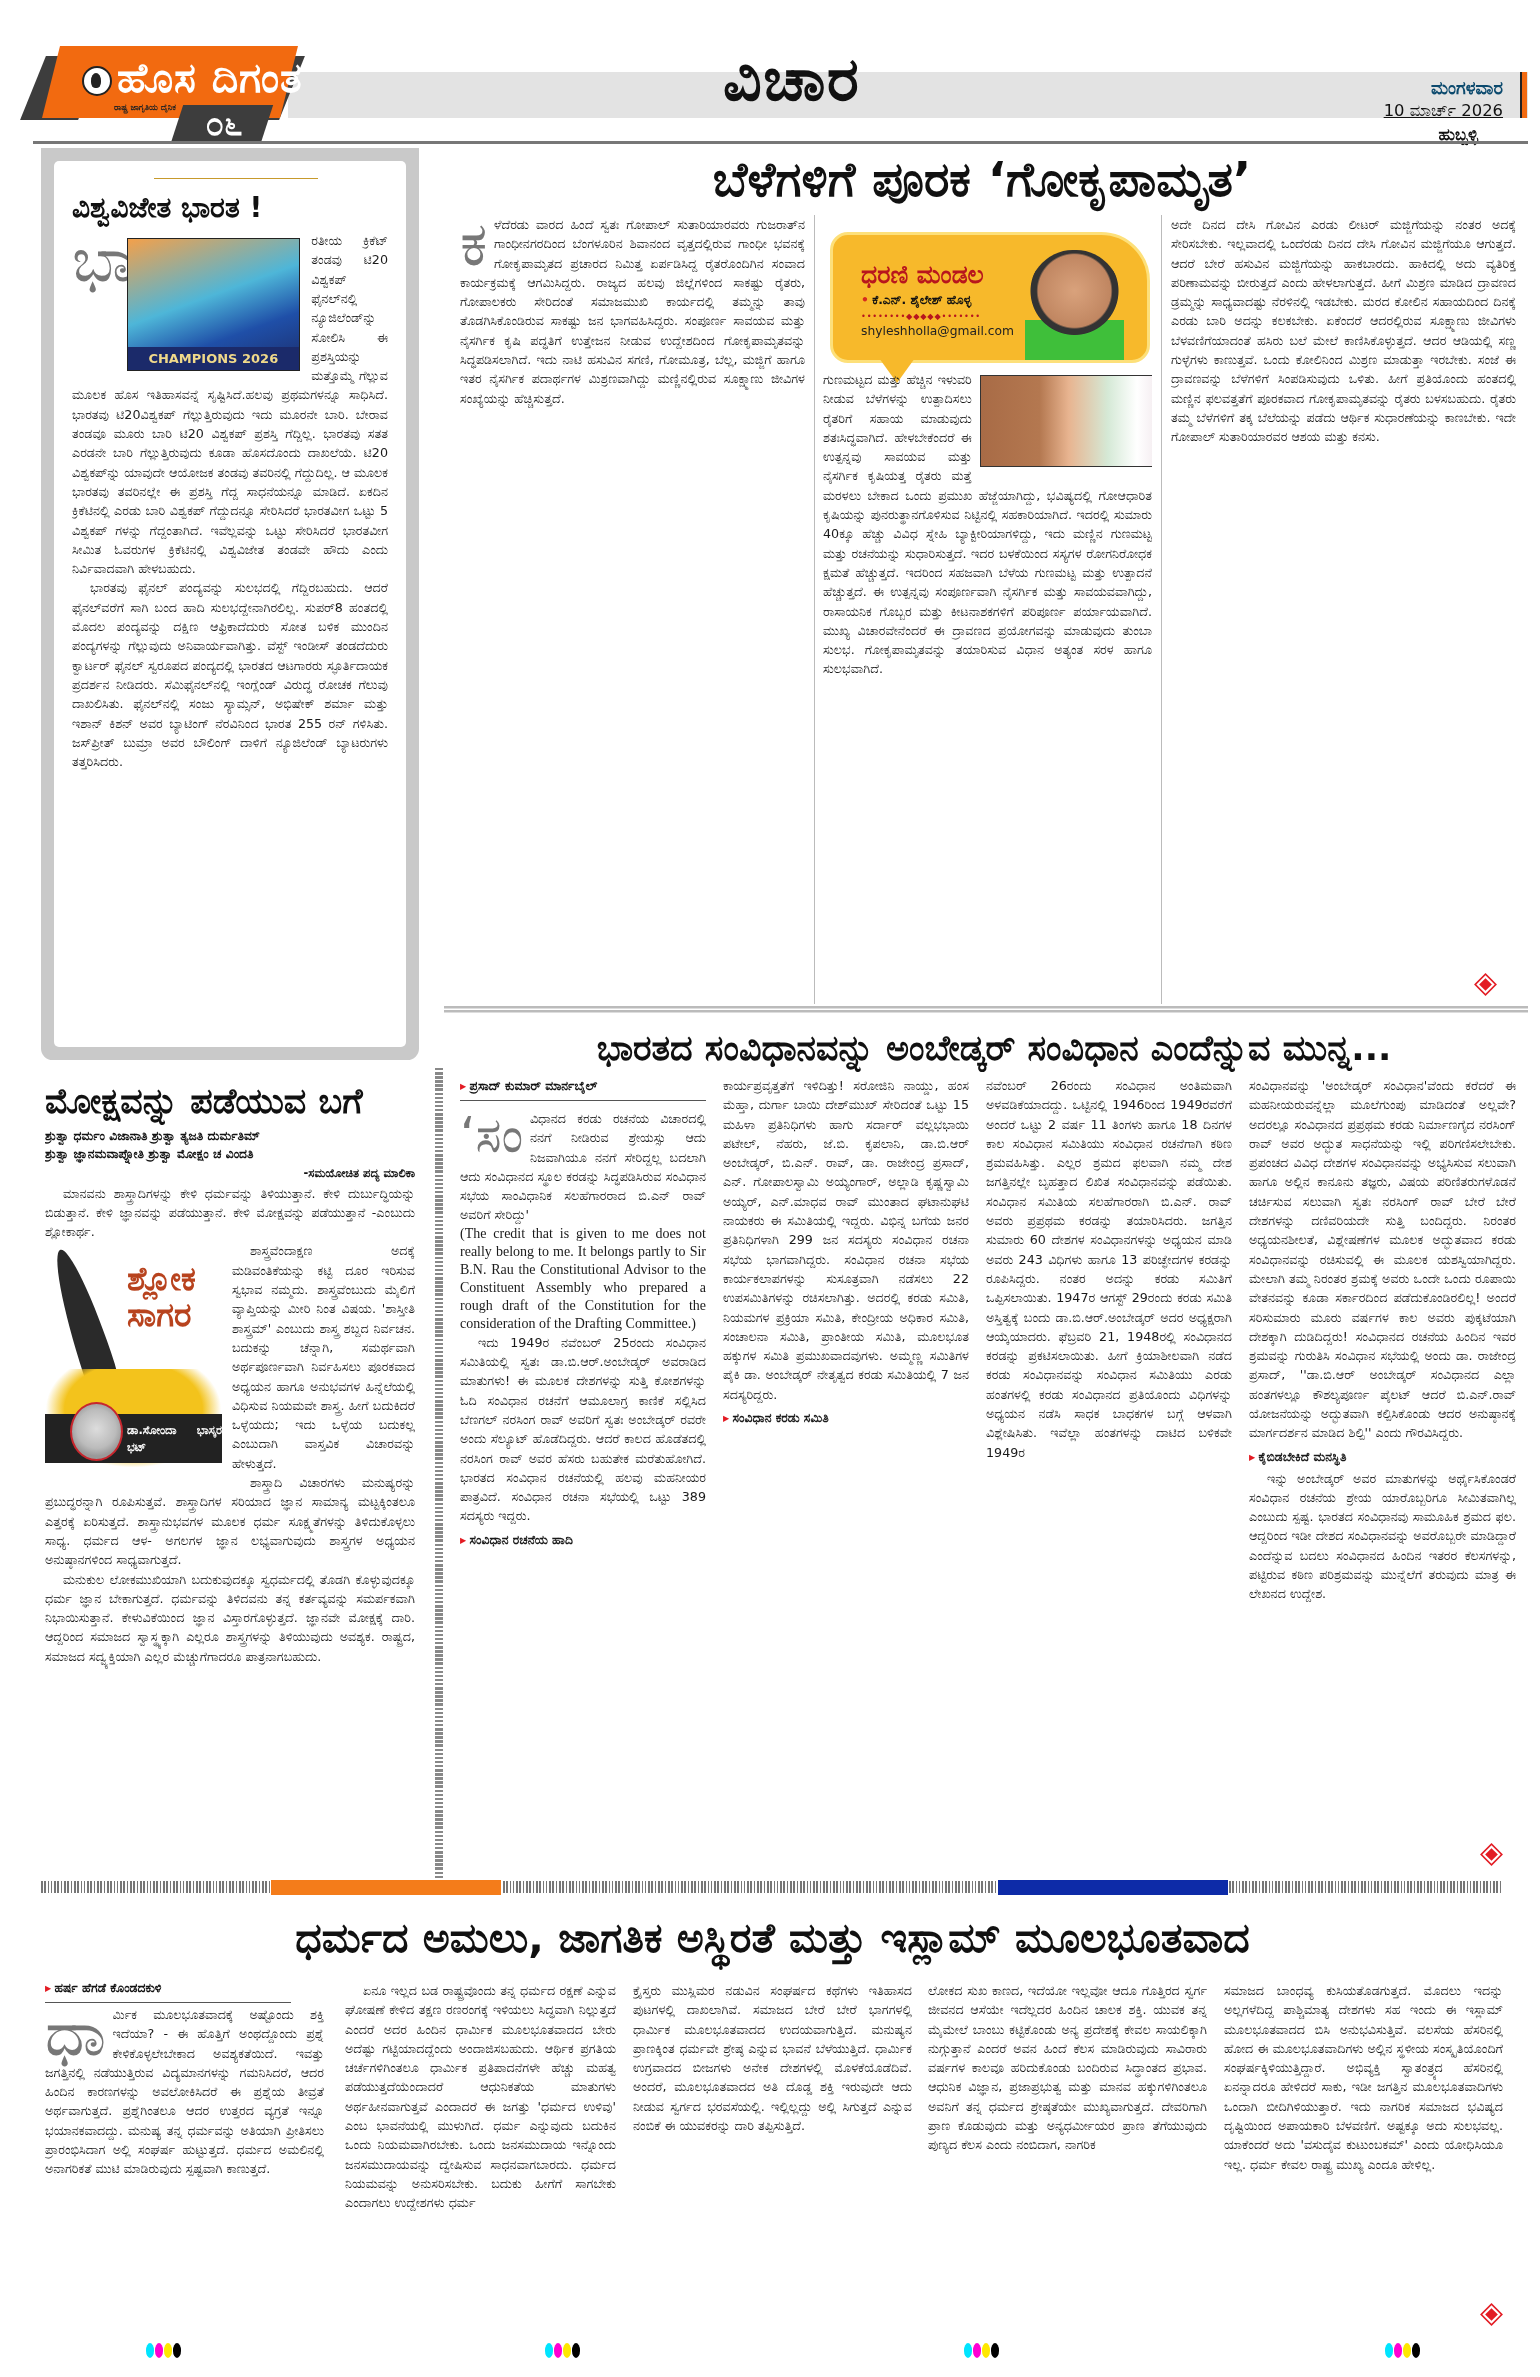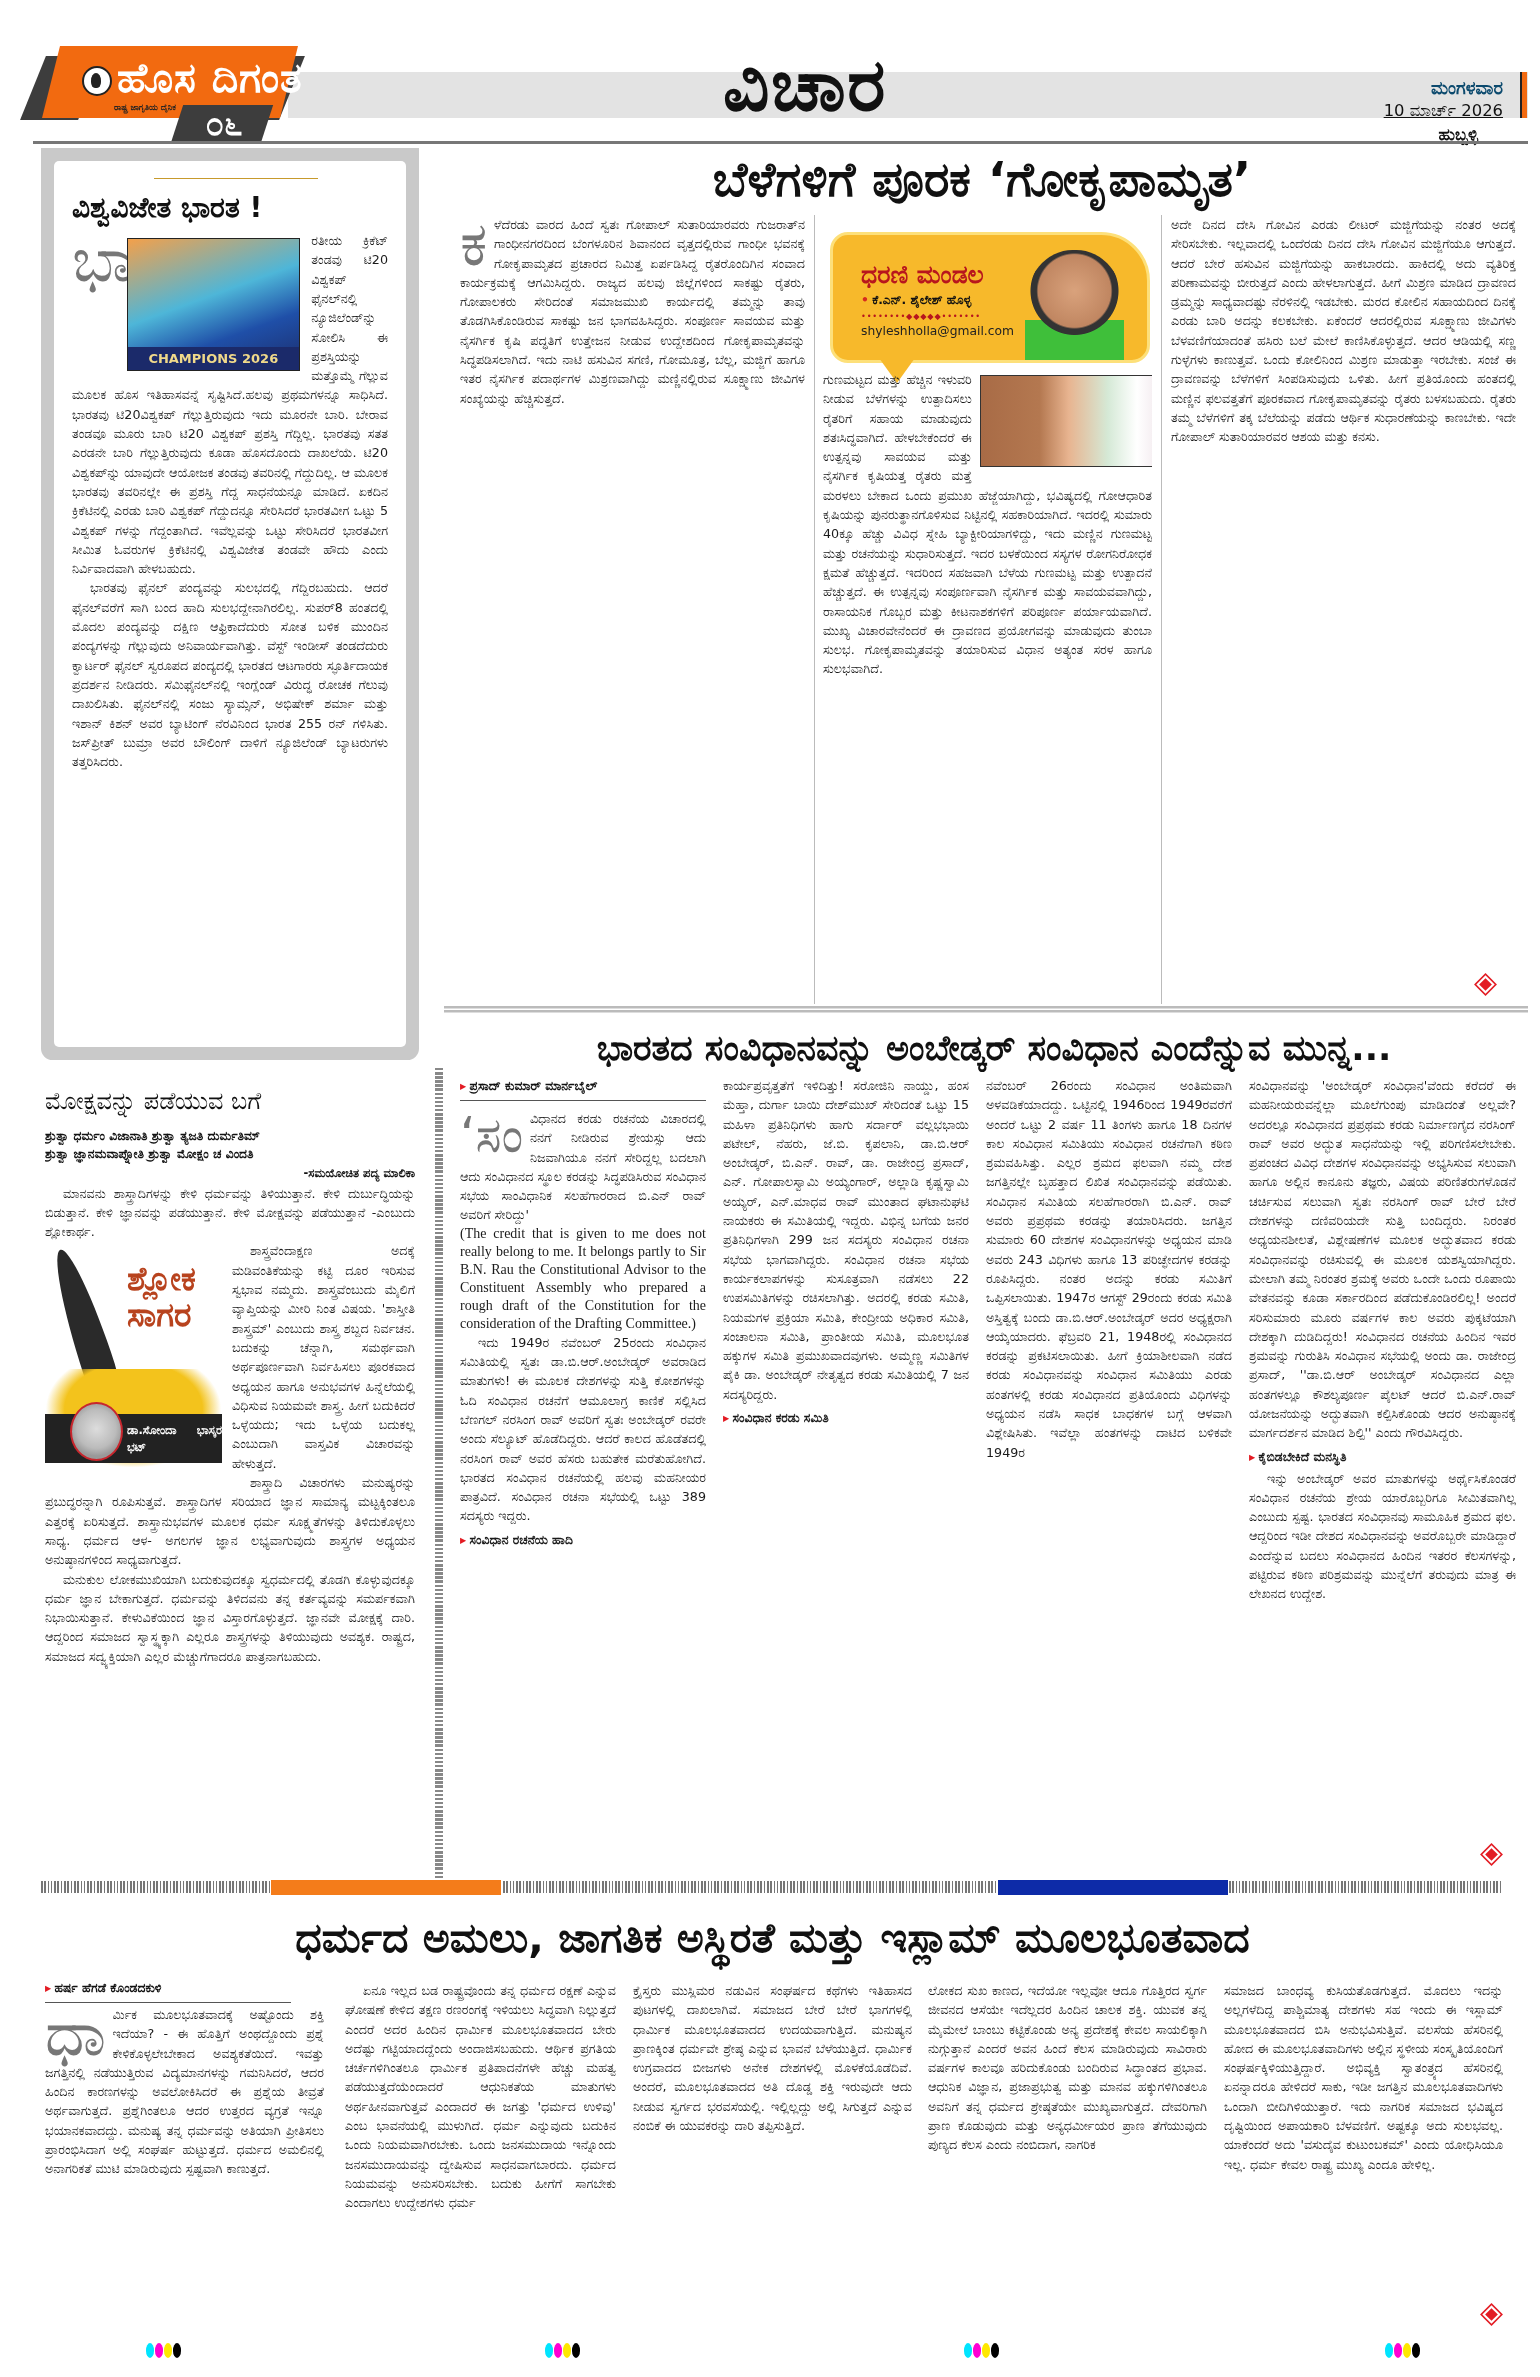--- a/index.html
+++ b/index.html
@@ -13,21 +13,21 @@
   .logo-wrap { position: absolute; left: 33px; top: 46px; width: 271px; height: 99px; }
   .logo-dark-l { position: absolute; left: 0; top: 10px; width: 58px; height: 64px; background: #3d3d3d; transform: skewX(-22deg); }
   .logo-dark-r { position: absolute; left: 226px; top: 10px; width: 33px; height: 64px; background: #3d3d3d; transform: skewX(-22deg); }
   .logo-orange { position: absolute; left: 18px; top: 0; width: 238px; height: 72px; background: #f26a10; transform: skewX(-14deg); }
   .logo-icon { position: absolute; left: 49px; top: 20px; width: 30px; height: 30px; border-radius: 50%; background: #fff; border: 2.5px solid #222; }
   .logo-icon::after { content: ""; position: absolute; left: 7.4px; top: 5px; width: 10px; height: 15px; background: #222; border-radius: 50% 50% 40% 40%; }
   .logo-text { position: absolute; left: 84px; top: 8.2px; font-family: "DejaVu Sans", sans-serif; font-weight: 900; font-size: 41px; color: #fff; letter-spacing: 0.8px; }
   .logo-tag { position: absolute; left: 81px; top: 56px; font-size: 8.2px; font-weight: 700; color: #222; }
   .page-num-box { position: absolute; left: 144px; top: 59px; width: 90px; height: 38px; background: #3d3d3d; transform: skewX(-18deg); }
   .page-num { position: absolute; left: 158px; top: 58px; width: 66px; text-align: center; font-size: 33px; font-weight: 700; color: #fff; }
-  .section-title { position: absolute; left: 723px; top: 49px; font-size: 72px; font-weight: 900; color: #111; letter-spacing: 1.6px; line-height: 1; }
+  .section-title { position: absolute; left: 723px; top: 49px; font-size: 60px; font-weight: 900; color: #111; letter-spacing: 1.6px; line-height: 1; }
   .date-block { position: absolute; left: 1314px; top: 76px; width: 189px; text-align: right; }
   .date-day { font-size: 18px; font-weight: 700; color: #0c4a6e; line-height: 23px; }
   .date-date { font-size: 16.4px; color: #111; line-height: 23px; text-decoration: underline; }
   .date-city { font-size: 16.4px; font-weight: 700; color: #111; line-height: 25px; padding-right: 25px; }
   .date-bar { position: absolute; left: 1520px; top: 72px; width: 6.6px; height: 46px; background: #f26a10; border-left: 2.5px solid #222; }
 
   
   .editorial { position: absolute; left: 41px; top: 148px; width: 378px; height: 912px; background: #c9c9c9; border-radius: 0 0 11.5px 11.5px; padding: 13px; }
   .editorial-inner { position: absolute; left: 13px; top: 13px; right: 13px; bottom: 13px; background: #fff; border-radius: 5px; padding: 13px 18px; }
   .ed-head { display: flex; align-items: center; gap: 11.5px; height: 66px; }
@@ -60,21 +60,21 @@
   .ac-photo { position: absolute; right: 23px; top: 15px; width: 99px; height: 117px; border-radius: 48% 48% 6.6px 6.6px; background: radial-gradient(circle at 50% 35%, #d9a27c 0%, #c08661 40%, #333 42%, #333 48%, transparent 49%), linear-gradient(180deg, transparent 60%, #3fbf3a 60%); }
   .lead-photo { float: right; width: 197px; height: 92px; margin: 5px -25px 5px 8.2px; border: 1.6px solid #333; background: linear-gradient(90deg, #a86b46 0%, #b47850 30%, #e8b490 45%, #d5e9d6 65%, #ffffff 80%, #e8d8e0 100%); position: relative; }
   .end-mark { display: inline-block; width: 13px; height: 13px; background: #e31b23; transform: rotate(45deg); border: 2.5px solid #fff; box-shadow: 0 0 0 1.6px #e31b23; }
 
   
   .hatch { position: absolute; height: 11.5px; background: repeating-linear-gradient(90deg, #888 0 1.6px, #fff 1.6px 3.3px); }
   .hatch-v { position: absolute; width: 8.2px; background: repeating-linear-gradient(180deg, #888 0 2.5px, #fff 2.5px 4.1px); }
 
   
   .moksha { position: absolute; left: 45px; top: 1081px; width: 370px; height: 739px; overflow: hidden; }
-  .moksha-head { font-size: 24px; font-weight: 400; line-height: 41px; }
+  .moksha-head { font-size: 35px; font-weight: 700; line-height: 41px; }
   .moksha-verse { font-size: 12.3px; font-weight: 700; line-height: 18px; margin-top: 5px; }
   .moksha-src { font-size: 11.5px; font-weight: 700; text-align: right; margin: 3.3px 0; }
   .sloka-box { float: left; width: 177px; height: 222px; margin: 5px 10px 5px 0; position: relative; }
   .sloka-feather { position: absolute; left: 23px; top: 0; width: 33px; height: 156px; background: #2a2a2a; border-radius: 50% 50% 50% 50% / 80% 80% 20% 20%; transform: rotate(-18deg); }
   .sloka-title { position: absolute; left: 82px; top: 15px; font-size: 33px; font-weight: 900; color: #b8431e; line-height: 36px; }
   .sloka-splash { position: absolute; left: 0; top: 123px; width: 177px; height: 99px; background: radial-gradient(ellipse at 50% 40%, #f3c31c 0%, #f3c31c 55%, transparent 70%); }
   .sloka-bar { position: absolute; left: 0; top: 168px; width: 177px; height: 49px; background: #222; }
   .sloka-portrait { position: absolute; left: 25px; top: 156px; width: 53px; height: 59px; border-radius: 50%; background: radial-gradient(circle at 50% 45%, #ddd 0%, #bbb 50%, #999 70%); border: 2.5px solid #c8262d; }
   .sloka-author { position: absolute; left: 82px; top: 176px; font-size: 11.5px; font-weight: 700; color: #fff; line-height: 16.4px; }
 

